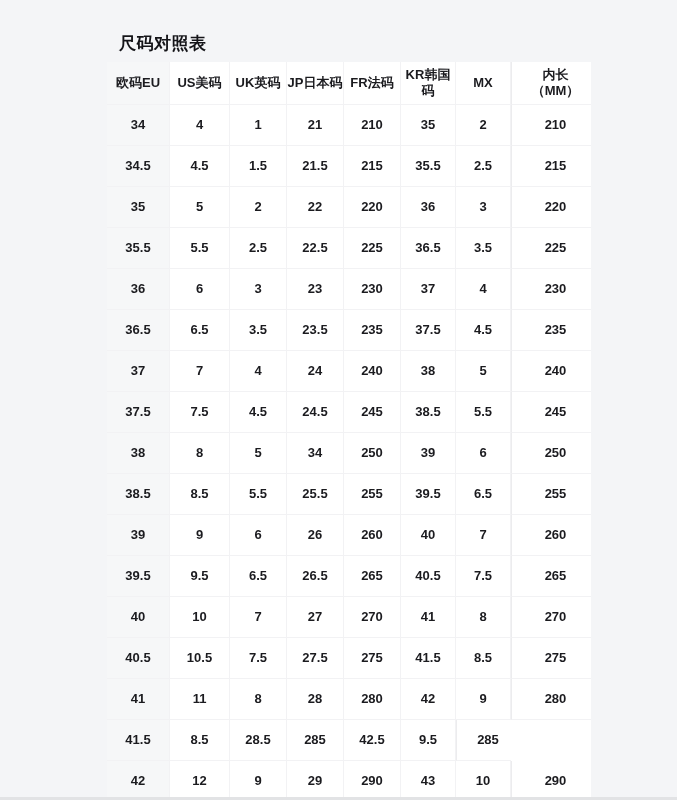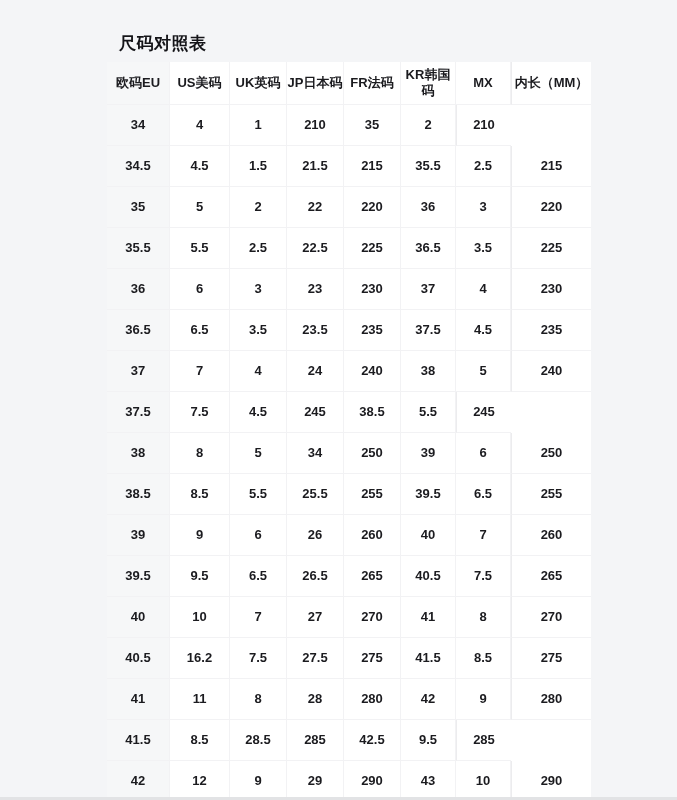--- a/index.html
+++ b/index.html
@@ -53,21 +53,21 @@
     height: 43px;
     font-size: 13px;
     font-weight: 700;
   }
   .td {
     height: 41px;
     font-size: 13px;
     font-weight: 600;
   }
   .col0 { background: #f6f7f8 !important; }
-  .col7 { border-left: 1px solid #ececee; border-right: none; }
+  .col7 { border-left: 1px solid #ececee; border-right: none; padding-left: 8px; }
   .bottom-edge {
     position: absolute;
     left: 0;
     bottom: 0;
     width: 100%;
     height: 3px;
     background: #e2e3e5;
   }
 </style>
 </head>
@@ -85,20 +85,21 @@
         <div class="th col5">FR法码</div>
         <div class="th col4">KR韩国码</div>
         <div class="th col6">MX</div>
         <div class="th col7">内长（MM）</div>
       </div>
     <div class="tbody">
         <div class="tr">
           <div class="td col0">34</div>
           <div class="td col1">4</div>
           <div class="td col2">1</div>
+          <div class="td col3">21</div>
           <div class="td col4">210</div>
           <div class="td col5">35</div>
           <div class="td col6">2</div>
           <div class="td col7">210</div>
         </div>
         <div class="tr">
           <div class="td col0">34.5</div>
           <div class="td col1">4.5</div>
           <div class="td col2">1.5</div>
           <div class="td col3">21.5</div>
@@ -154,20 +155,21 @@
           <div class="td col3">24</div>
           <div class="td col4">240</div>
           <div class="td col5">38</div>
           <div class="td col6">5</div>
           <div class="td col7">240</div>
         </div>
         <div class="tr">
           <div class="td col0">37.5</div>
           <div class="td col1">7.5</div>
           <div class="td col2">4.5</div>
+          <div class="td col3">24.5</div>
           <div class="td col4">245</div>
           <div class="td col5">38.5</div>
           <div class="td col6">5.5</div>
           <div class="td col7">245</div>
         </div>
         <div class="tr">
           <div class="td col0">38</div>
           <div class="td col1">8</div>
           <div class="td col2">5</div>
           <div class="td col3">34</div>
@@ -211,21 +213,21 @@
           <div class="td col1">10</div>
           <div class="td col2">7</div>
           <div class="td col3">27</div>
           <div class="td col4">270</div>
           <div class="td col5">41</div>
           <div class="td col6">8</div>
           <div class="td col7">270</div>
         </div>
         <div class="tr">
           <div class="td col0">40.5</div>
-          <div class="td col1">16.2</div>
+          <div class="td col1">10.5</div>
           <div class="td col2">7.5</div>
           <div class="td col3">27.5</div>
           <div class="td col4">275</div>
           <div class="td col5">41.5</div>
           <div class="td col6">8.5</div>
           <div class="td col7">275</div>
         </div>
         <div class="tr">
           <div class="td col0">41</div>
           <div class="td col1">11</div>

